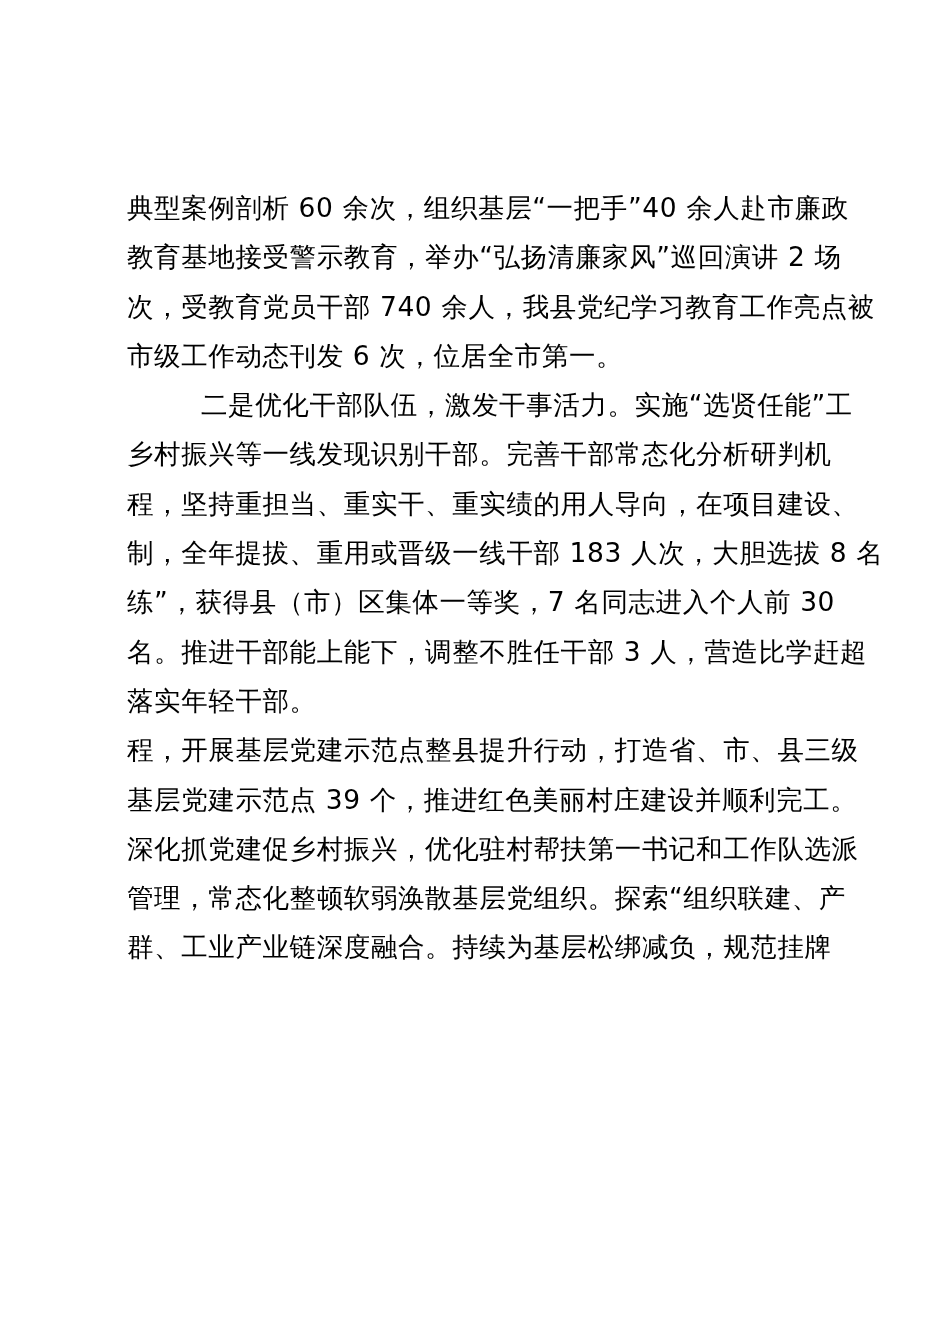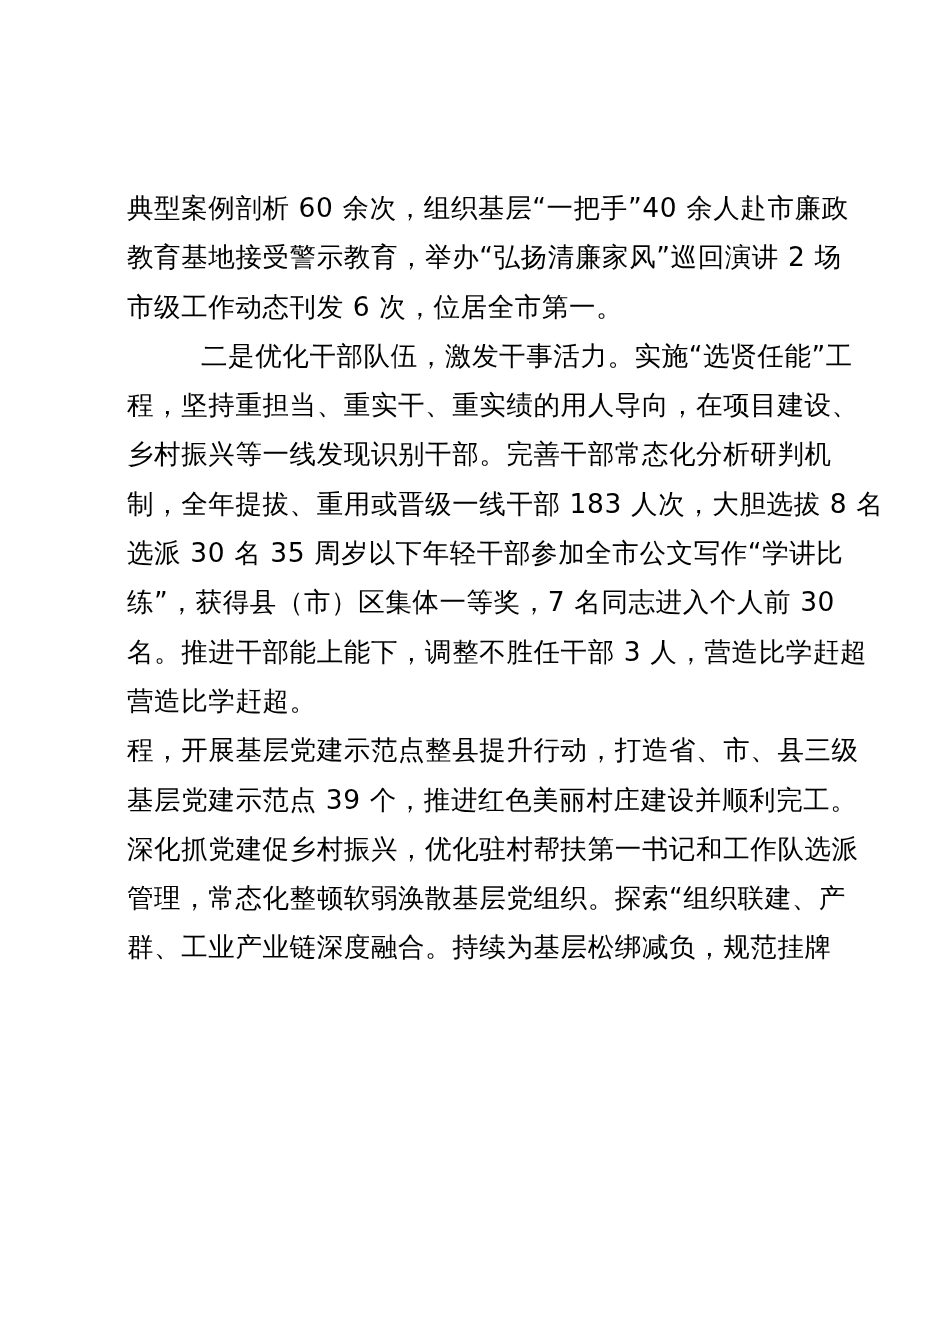--- a/index.html
+++ b/index.html
@@ -40,28 +40,28 @@
       padding-left: 74px;
     }
   </style>
 </head>
 <body>
 
 <div class="page">
   <div class="body-text">
     <div class="line">典型案例剖析 60 余次，组织基层“一把手”40 余人赴市廉政</div>
     <div class="line">教育基地接受警示教育，举办“弘扬清廉家风”巡回演讲 2 场</div>
+    <div class="line">次，受教育党员干部 740 余人，我县党纪学习教育工作亮点被</div>
     <div class="line">市级工作动态刊发 6 次，位居全市第一。</div>
     <div class="line indent">二是优化干部队伍，激发干事活力。实施“选贤任能”工</div>
+    <div class="line">乡村振兴等一线发现识别干部。完善干部常态化分析研判机</div>
     <div class="line">程，坚持重担当、重实干、重实绩的用人导向，在项目建设、</div>
-    <div class="line">乡村振兴等一线发现识别干部。完善干部常态化分析研判机</div>
     <div class="line">制，全年提拔、重用或晋级一线干部 183 人次，大胆选拔 8 名</div>
-    <div class="line">选派 30 名 35 周岁以下年轻干部参加全市公文写作“学讲比</div>
     <div class="line">练”，获得县（市）区集体一等奖，7 名同志进入个人前 30</div>
     <div class="line">名。推进干部能上能下，调整不胜任干部 3 人，营造比学赶超</div>
-    <div class="line">营造比学赶超。</div>
+    <div class="line">落实年轻干部。</div>
     <div class="line">程，开展基层党建示范点整县提升行动，打造省、市、县三级</div>
     <div class="line">基层党建示范点 39 个，推进红色美丽村庄建设并顺利完工。</div>
     <div class="line">深化抓党建促乡村振兴，优化驻村帮扶第一书记和工作队选派</div>
     <div class="line">管理，常态化整顿软弱涣散基层党组织。探索“组织联建、产</div>
     <div class="line">群、工业产业链深度融合。持续为基层松绑减负，规范挂牌</div>
   </div>
 </div>
 
 </body></html>

